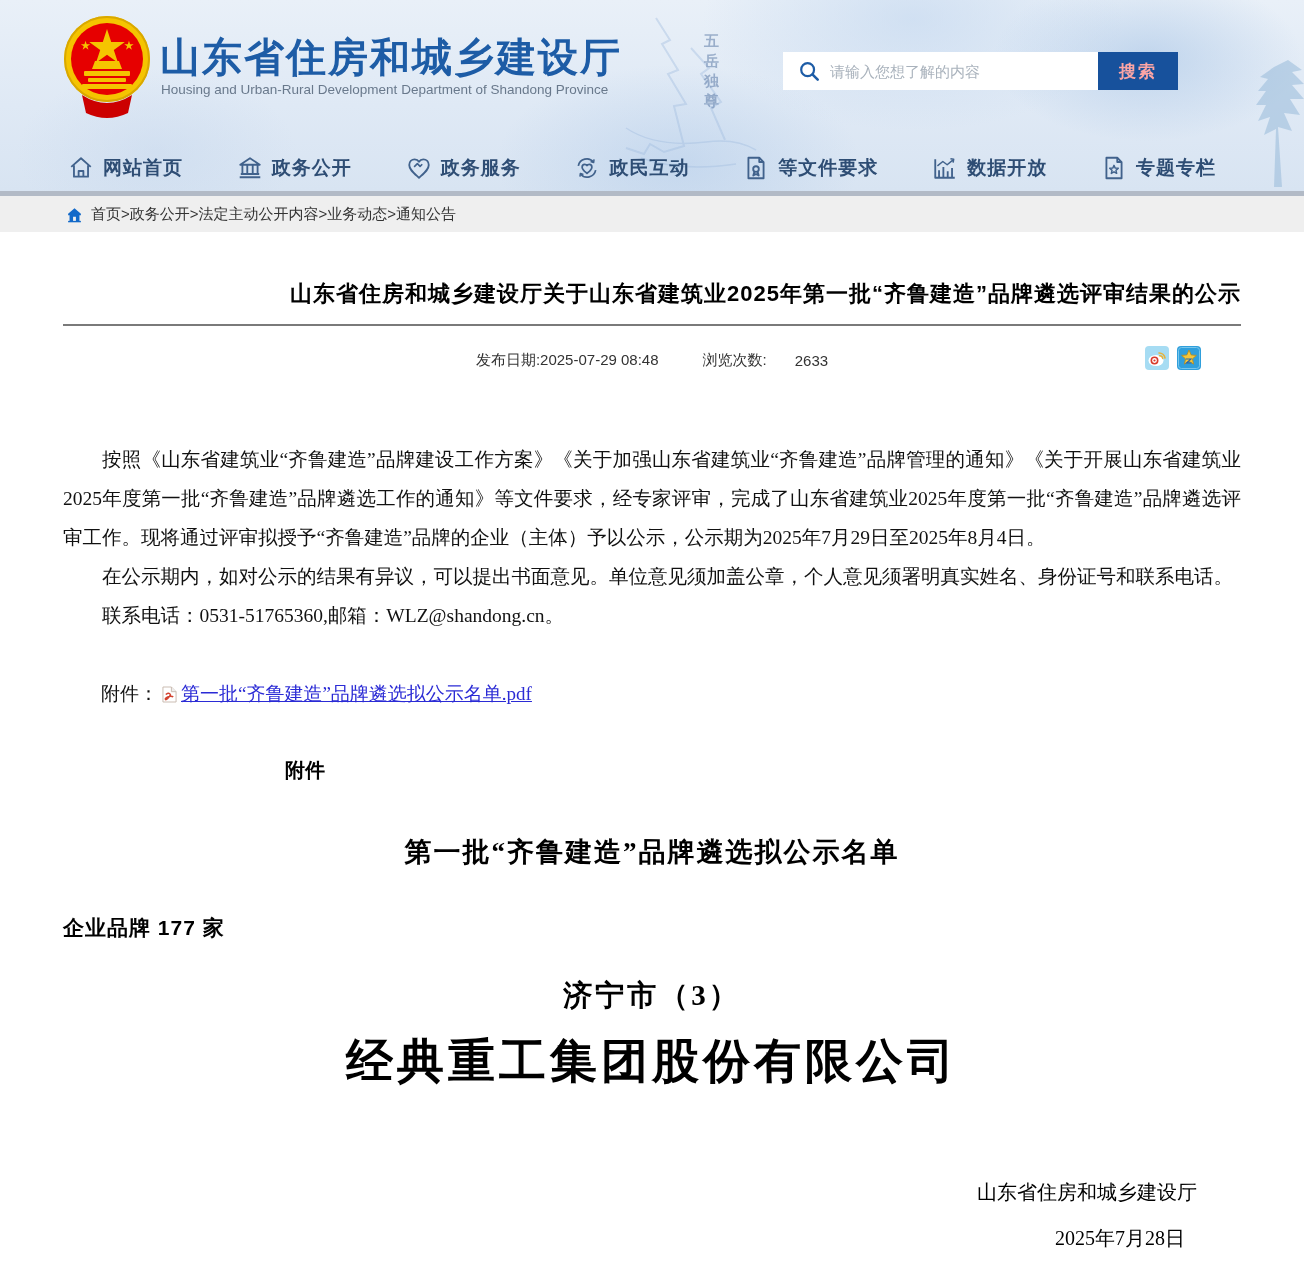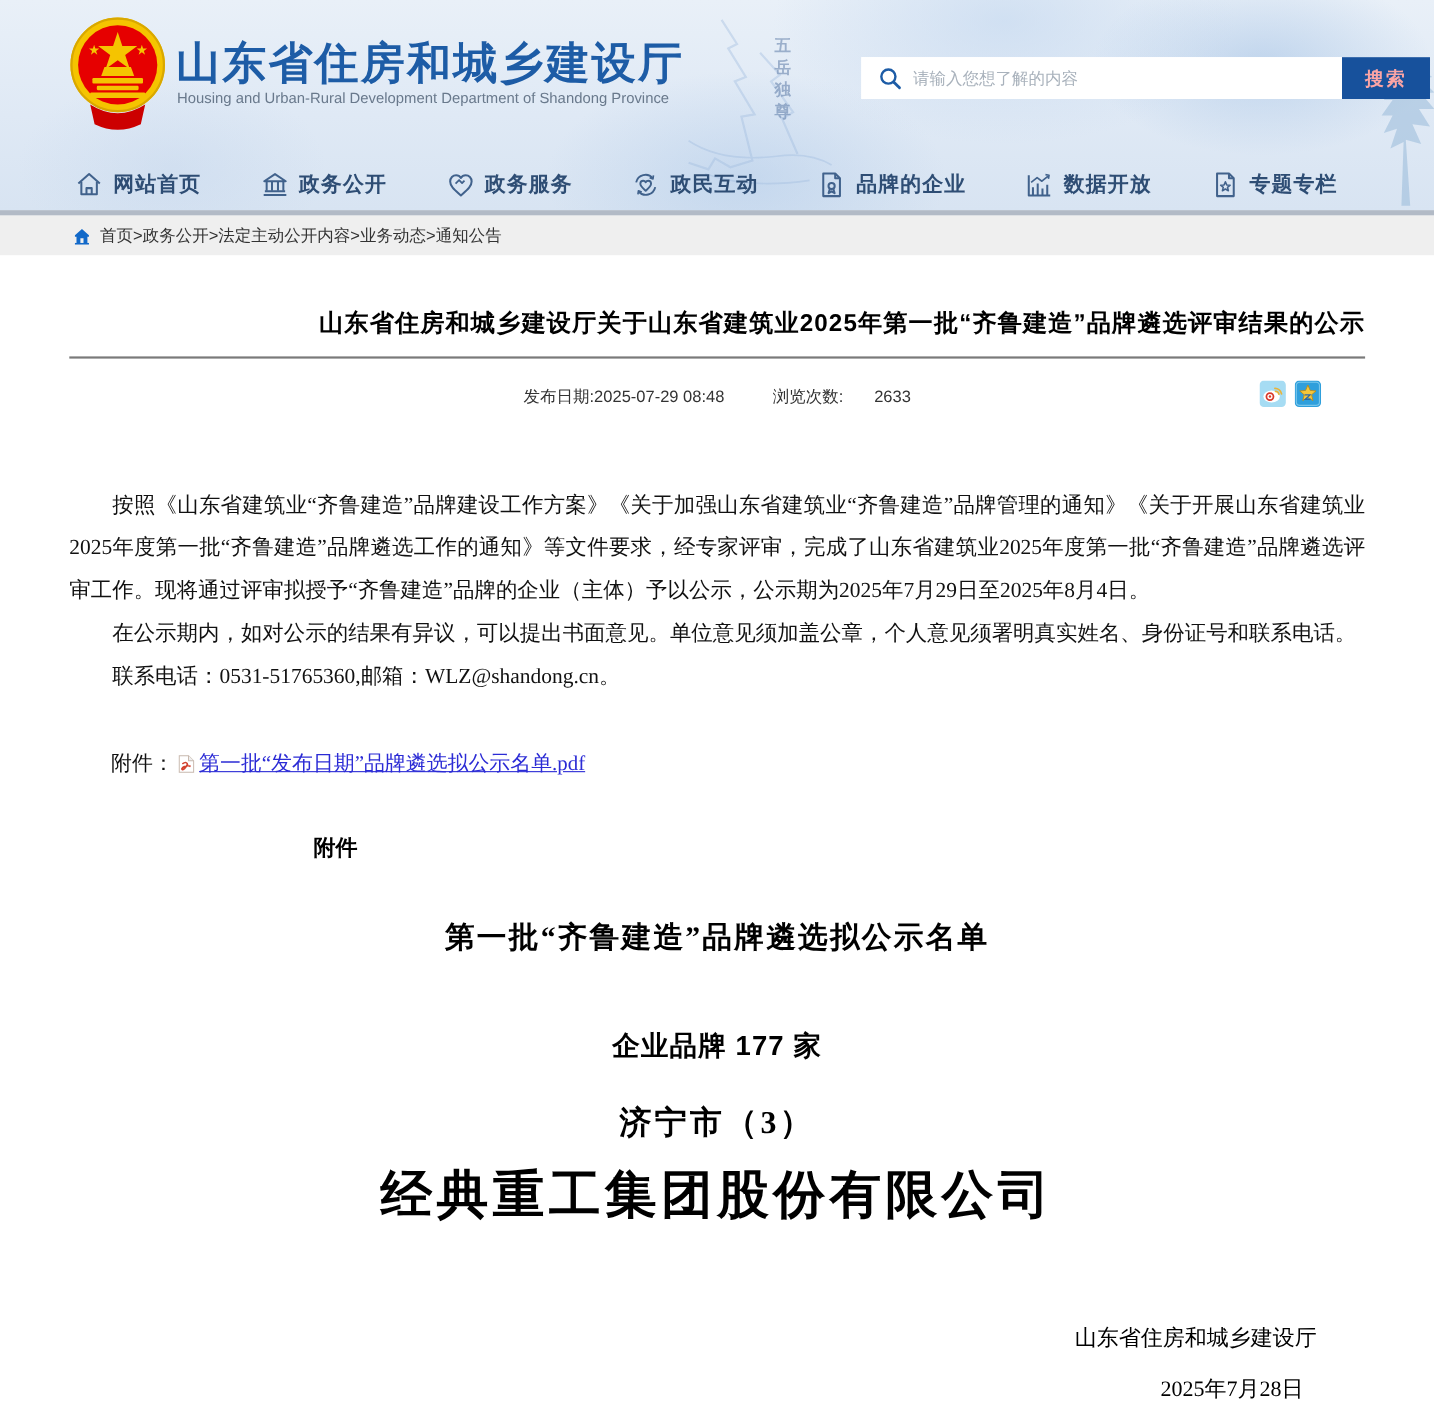--- a/index.html
+++ b/index.html
@@ -18,21 +18,21 @@
   }
   .deco-mountain{ position:absolute; top:8px; left:596px; opacity:.55; }
   .deco-tree{ position:absolute; top:40px; left:1248px; opacity:.6; }
 
   .header{ position:relative; height:145px; }
   .emblem{ position:absolute; left:62px; top:11px; }
   .site-title{ position:absolute; left:160px; top:30px; font-size:40px; font-weight:bold;
     color:#1d5ca6; letter-spacing:2px; }
   .site-subtitle{ position:absolute; left:161px; top:82px; font-size:13.5px; color:#69798c; }
 
-  .search-wrap{ position:absolute; left:783px; top:52px; width:517px; height:38px; display:flex; }
+  .search-wrap{ position:absolute; left:783px; top:52px; width:395px; height:38px; display:flex; }
   .search-box{ flex:1; background:#fff; display:flex; align-items:center; border:1px solid #fff; }
   .search-box svg{ margin:0 10px 0 14px; flex:0 0 auto; }
   .search-input{ border:none; outline:none; flex:1; height:100%; font-size:15px; color:#333;
     background:transparent; font-family:"Liberation Sans",sans-serif; }
   .search-input::placeholder{ color:#a9b2bc; }
   .search-btn{ width:80px; height:38px; background:#17519c; color:#fca5a5; font-size:17px;
     font-weight:bold; border:none; cursor:pointer; letter-spacing:2px;
     font-family:"Liberation Sans",sans-serif;text-align:center; }
 
   .nav{ position:relative; height:46px; display:flex; align-items:center;
@@ -67,22 +67,22 @@
     font-size:19px; color:#111; padding-left:2em; display:flex; align-items:center; gap:2px;}
   .attachment-link{ color:#2b2bd5; text-decoration:underline; cursor:pointer; }
   .pdf-icon{ display:inline-flex; margin:0 2px; }
 
   
   .doc{ margin-top:50px; font-family:"Liberation Serif","DejaVu Serif",serif; color:#000; }
   .doc-annex{ margin-left:222px; font-family:"Liberation Sans",sans-serif; font-size:20px;
     font-weight:bold; }
   .doc-title{ margin-top:50px; text-align:center; font-size:27px; font-weight:bold;
     letter-spacing:2px; }
-  .doc-subtitle{ margin-top:64px; text-align:center; font-family:"Liberation Sans",sans-serif;
-    font-size:25px; font-weight:bold; letter-spacing:1px; }
+  .doc-subtitle{ margin-top:44px; text-align:left; font-family:"Liberation Sans",sans-serif;
+    font-size:21px; font-weight:bold; letter-spacing:1px; }
   .doc-city{ margin-top:34px; text-align:center; font-size:29px; font-weight:bold;
     letter-spacing:3px; }
   .doc-company{ margin-top:14px; text-align:center; font-size:47px; font-weight:bold;
     letter-spacing:4px; }
   .doc-sign{ margin-top:76px; text-align:right; padding-right:44px; font-size:20px;
     line-height:46px; }
   .doc-sign-date{ padding-right:12px; }
 </style>
 </head>
 <body>
@@ -169,21 +169,21 @@
       </svg>
       <span class="nav-label">政民互动</span>
     </div>
     <div class="nav-item">
       <svg width="26" height="26" viewBox="0 0 24 24" fill="none" stroke="#41628c" stroke-width="1.7" stroke-linejoin="round">
         <path d="M5 2.5 h10 l4 4 V21.5 h-14 Z"></path>
           <path d="M15 2.5 v4 h4"></path>
         <circle cx="12" cy="13" r="2.6"></circle>
           <path d="M10.5 15.5 l-1 3.5 2.5 -1.5 2.5 1.5 -1 -3.5"></path>
       </svg>
-      <span class="nav-label">品牌的企业</span>
+      <span class="nav-label">等文件要求</span>
     </div>
     <div class="nav-item">
       <svg width="26" height="26" viewBox="0 0 24 24" fill="none" stroke="#41628c" stroke-width="1.7" stroke-linejoin="round">
         <path d="M3 4 v17 h18"></path>
           <path d="M6.5 21 v-7 M10.5 21 v-10 M14.5 21 v-6 M18.5 21 v-9"></path>
         <path d="M5 10 l5 -4 4 3 6 -5 M17 3.5 l3 .5 -.5 3" stroke-width="1.4"></path>
       </svg>
       <span class="nav-label">数据开放</span>
     </div>
     <div class="nav-item">
@@ -245,21 +245,21 @@
 
   <div class="attachment-row">
     <span>附件：</span>
     <span class="pdf-icon">
       <svg width="15" height="17" viewBox="0 0 16 18">
         <path d="M1 1 h9 l5 5 v11 h-14 Z" fill="#fff" stroke="#c8b9ae" stroke-width="1"></path>
         <path d="M10 1 v5 h5" fill="#eee" stroke="#c8b9ae" stroke-width="1"></path>
         <path d="M4 9 q4 -3 5 .5 q-3 5 -5 5 q-1.5 -1 2 -3 q4 -1.5 6 0" fill="none" stroke="#d2422f" stroke-width="1.6"></path>
       </svg>
     </span>
-    <a class="attachment-link">第一批“发布日期”品牌遴选拟公示名单.pdf</a>
+    <a class="attachment-link">第一批“齐鲁建造”品牌遴选拟公示名单.pdf</a>
   </div>
 
   <div class="doc">
     <div class="doc-annex">附件</div>
     <div class="doc-title">第一批“齐鲁建造”品牌遴选拟公示名单</div>
     <div class="doc-subtitle">企业品牌 177 家</div>
     <div class="doc-city">济宁市（3）</div>
     <div class="doc-company">经典重工集团股份有限公司</div>
     <div class="doc-sign">
       <div>山东省住房和城乡建设厅</div>

